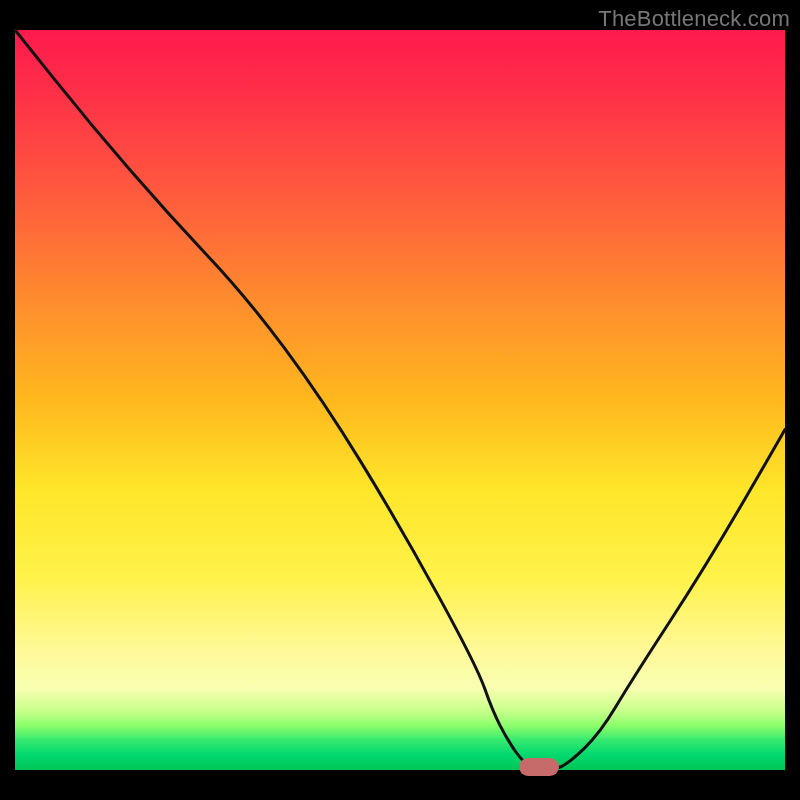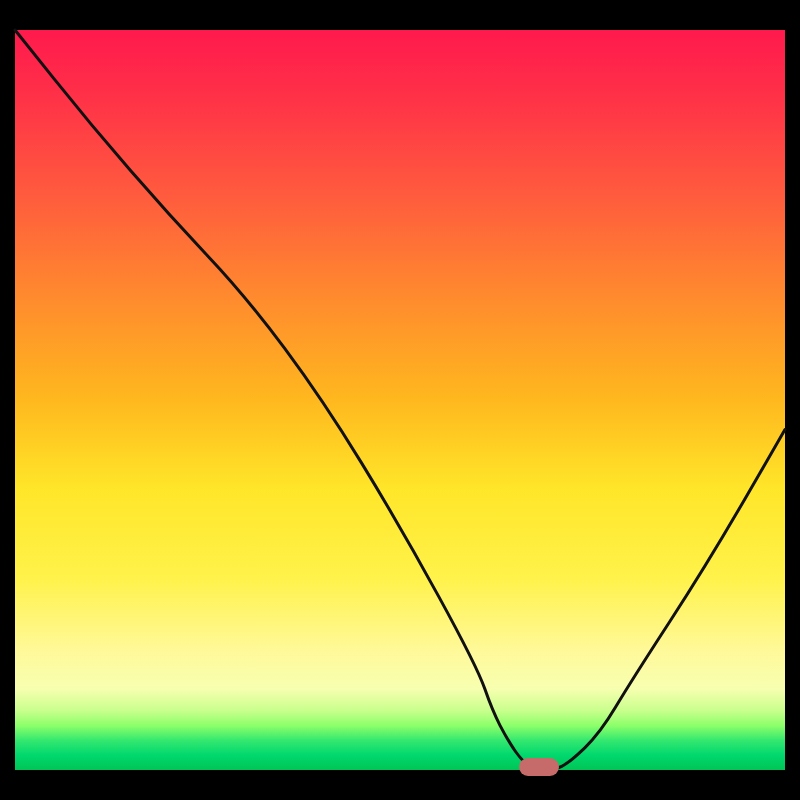--- a/index.html
+++ b/index.html
@@ -69,20 +69,21 @@
     height: 18px;
     border-radius: 10px;
     z-index: 6;
   }
 </style>
 </head>
 <body>
 
 <div class="frame">
 
+  <div class="watermark">TheBottleneck.com</div>
 
   <div class="plot-area">
     <div class="gradient-bg"></div>
 
     <svg class="curve-svg" viewBox="0 0 770 740" preserveAspectRatio="none">
       <path id="curve-path" fill="none" stroke="#111111" stroke-width="3" stroke-linecap="round" stroke-linejoin="round" d="M 0.0 0.0 Q 0.0 0.0 38.5 48.1 Q 77.0 96.2 115.5 140.6 Q 154.0 185.0 192.5 225.7 Q 231.0 266.4 269.5 318.2 Q 308.0 370.0 346.5 432.9 Q 385.0 495.8 423.5 566.1 Q 462.0 636.4 469.7 658.6 Q 477.4 680.8 485.1 695.6 Q 492.8 710.4 500.5 721.5 Q 508.2 732.6 515.9 736.3 Q 523.6 740.0 531.3 740.0 Q 539.0 740.0 546.7 736.3 Q 554.4 732.6 569.8 717.8 Q 585.2 703.0 600.6 677.1 Q 616.0 651.2 654.5 592.0 Q 693.0 532.8 731.5 466.2 T 770.0 399.6"></path>
     </svg>
 
     <div id="marker" class="marker" style="background: rgb(199, 106, 106); left: 503.6px; top: 728px;"></div>
   </div>

